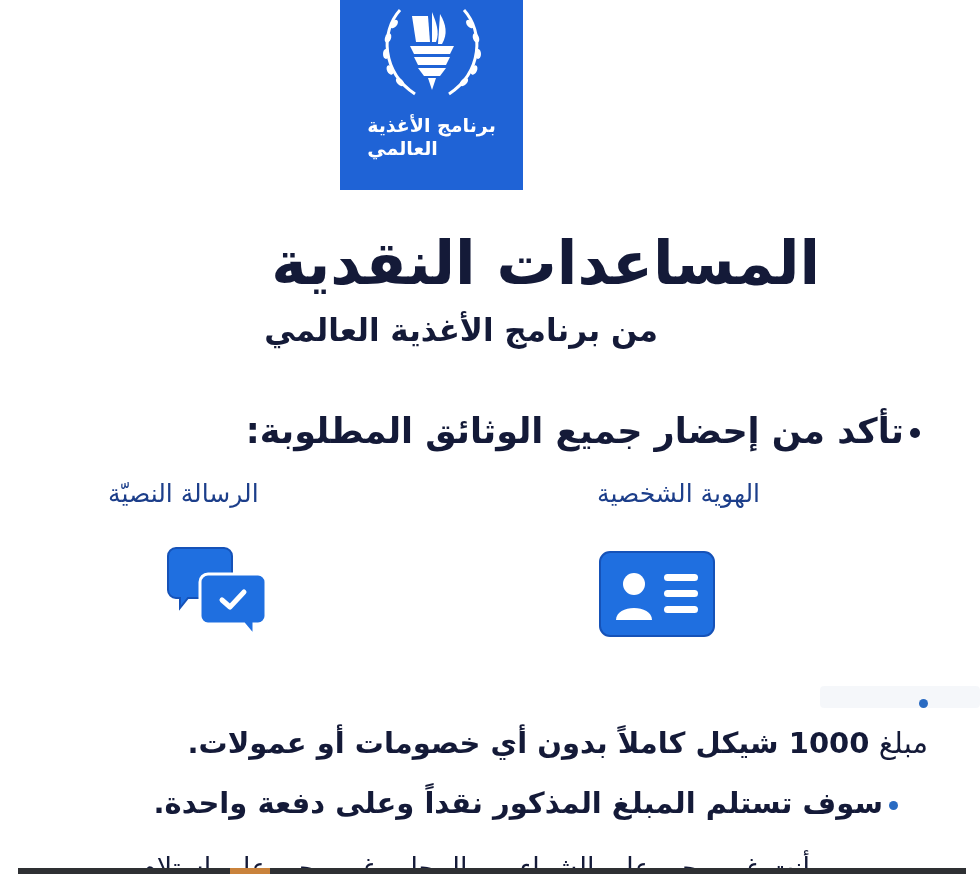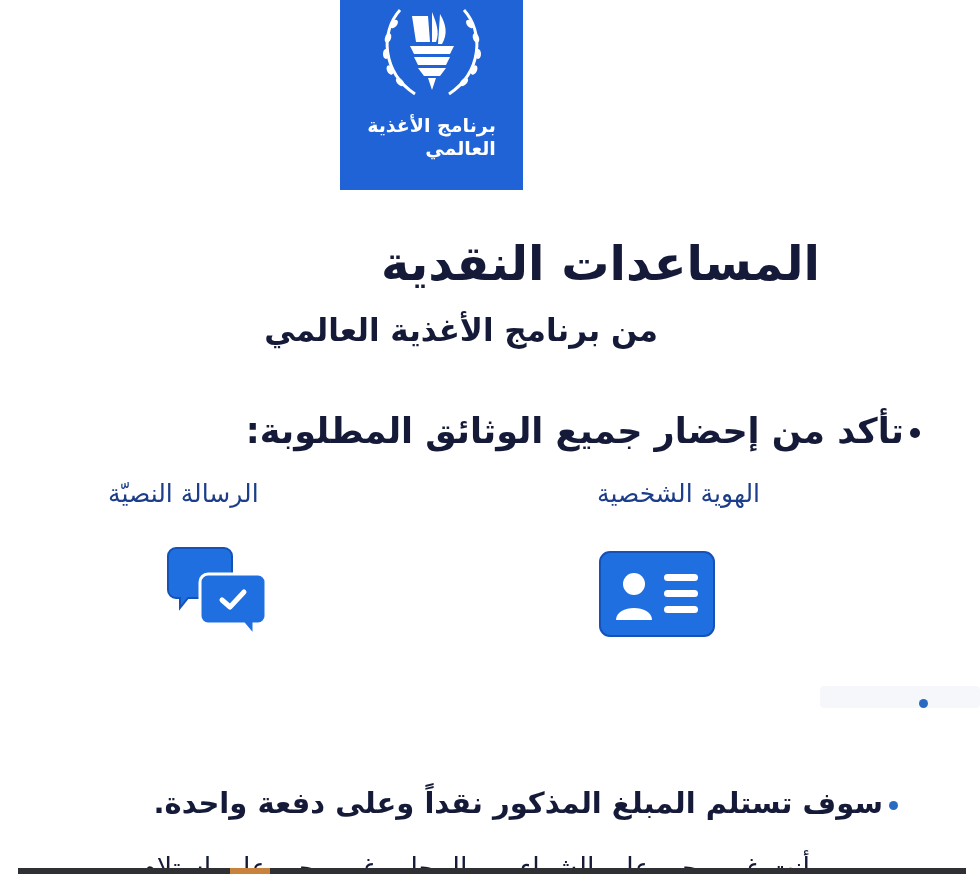--- a/index.html
+++ b/index.html
@@ -6,28 +6,28 @@
     html, body { width: 980px; height: 874px; overflow: hidden; background: #ffffff; }
     body { position: relative; font-family: "DejaVu Sans", sans-serif; color: #1a1d3a; }
 
     .logo-box {
       position: absolute; left: 340px; top: 0; width: 183px; height: 190px;
       background: #1f63d6;
       display: flex; flex-direction: column; align-items: center;
     }
     .logo-emblem { margin-top: 2px; width: 124px; height: 102px; }
     .logo-text {
-      color: #ffffff; text-align: right; direction: rtl;
+      color: #ffffff; text-align: left; direction: rtl;
       font-weight: bold; font-size: 19px; line-height: 23px; margin-top: 10px;
     }
 
     .main-title {
       position: absolute; right: 160px; top: 218px; width: 780px;
       direction: rtl; text-align: right;
-      font-weight: bold; font-size: 48px; line-height: 90px; color: #141a38;
+      font-weight: bold; font-size: 60px; line-height: 90px; color: #141a38;
       letter-spacing: 1px;
     }
     .subtitle {
       position: absolute; right: 322px; top: 307px;
       direction: rtl; text-align: center;
       font-weight: bold; font-size: 31px; line-height: 46px; color: #141a38;
     }
 
     .bullet-line {
       position: absolute; direction: rtl; text-align: right;
@@ -137,20 +137,21 @@
 <svg class="doc-icon doc-icon-sms" viewBox="0 0 104 96">
   <path d="M10 4 H58 A8 8 0 0 1 66 12 V46 A8 8 0 0 1 58 54 H22 L14 64 L14 54 H10 A8 8 0 0 1 2 46 V12 A8 8 0 0 1 10 4 Z" fill="#1f6fe0" stroke="#1552b8" stroke-width="2"></path>
   <path d="M42 30 H92 A8 8 0 0 1 100 38 V72 A8 8 0 0 1 92 80 H88 L88 92 L78 80 H42 A8 8 0 0 1 34 72 V38 A8 8 0 0 1 42 30 Z" fill="#1f6fe0" stroke="#ffffff" stroke-width="3"></path>
   <path d="M56 56 L64 63 L78 48" fill="none" stroke="#ffffff" stroke-width="5" stroke-linecap="round" stroke-linejoin="round"></path>
 </svg>
 
 <div class="watermark"></div>
 
 <div class="para">
   <div><span class="bullet-dot blue"></span></div>
+  <div><span>مبلغ</span> <strong>1000 شيكل كاملاً بدون أي خصومات أو عمولات.</strong></div>
 </div>
 
 <div class="bullet-line bullet-two">
   <span class="bullet-dot blue"></span><span>سوف تستلم المبلغ المذكور نقداً وعلى دفعة واحدة.</span>
 </div>
 
 <div class="truncated-line">أنت غير مجبر على الشراء من المحل وغير مجبر على استلام</div>
 
 <div class="progress-track"></div>
 <div class="progress-played"></div>

